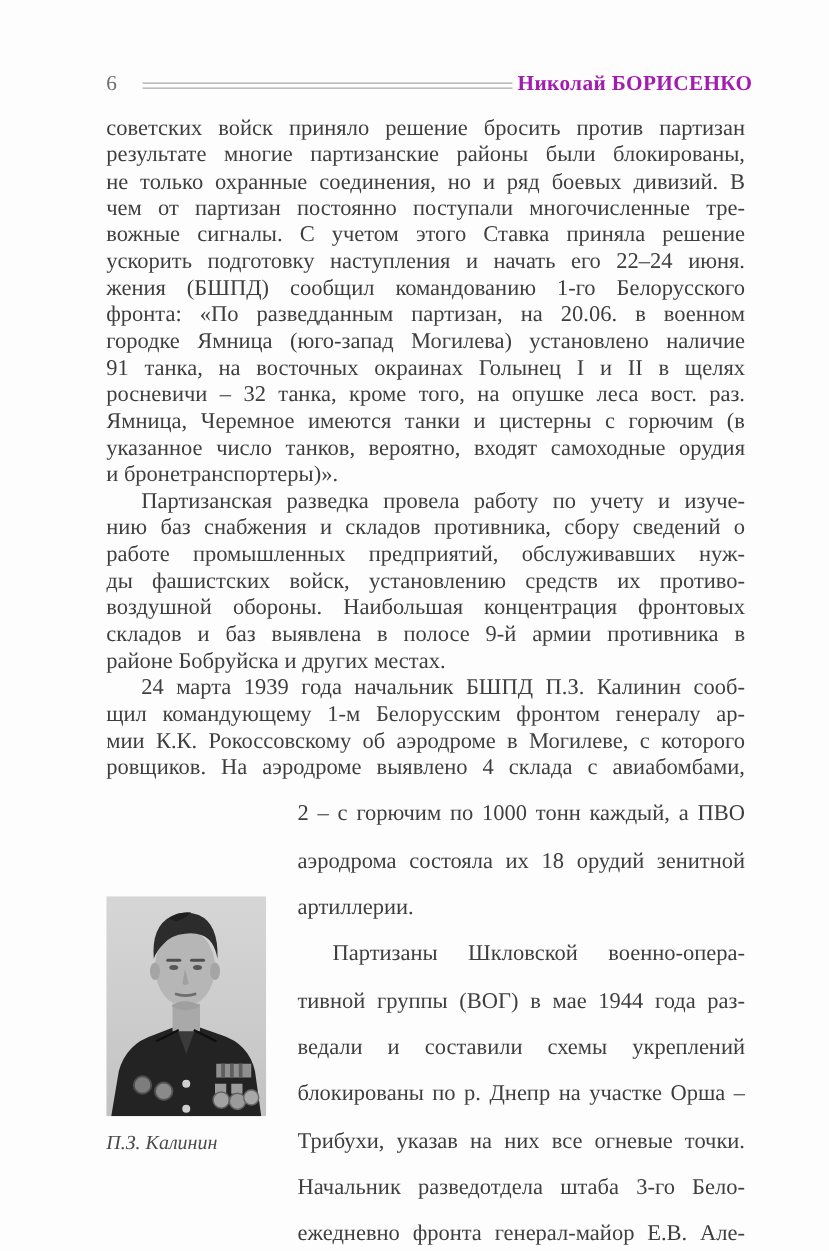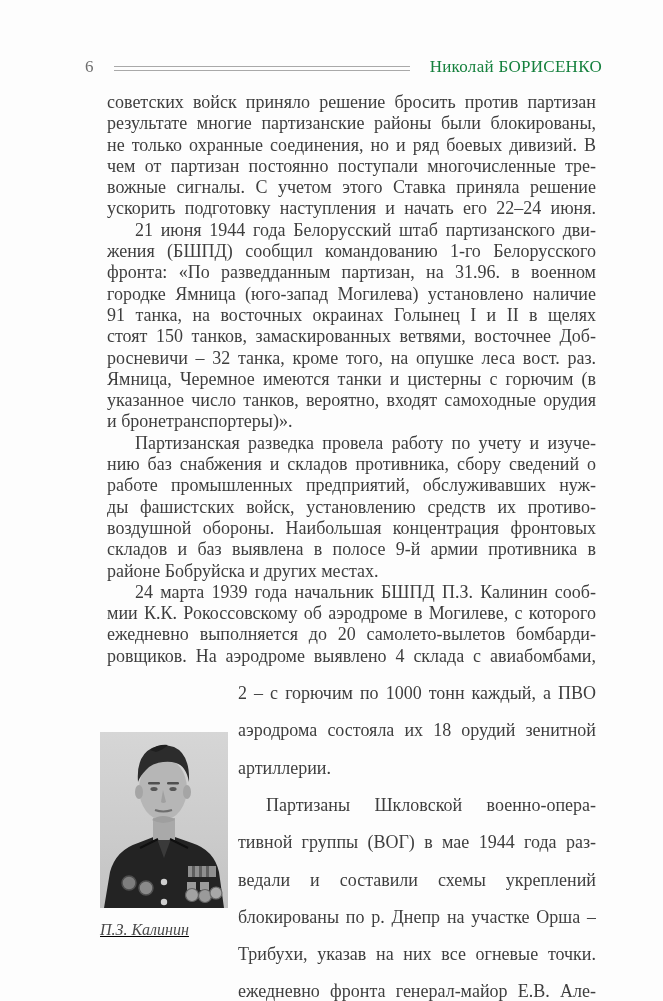--- a/index.html
+++ b/index.html
@@ -30,41 +30,41 @@
     height: 3px;
     border-top: 1px solid #a9a9a9;
     border-bottom: 1px solid #a9a9a9;
   }
   .author-header {
     position: absolute;
     right: 61px;
     top: 57px;
     font-size: 17px;
     letter-spacing: 0.3px;
-    color: #15803d;
+    color: #a21caf;
+    font-weight: bold;
   }
 
   
   .body-text {
     position: absolute;
     left: 85px;
     top: 92px;
     width: 511px;
     font-size: 18px;
     line-height: 21.3px;
     color: #3e3e3e;
     text-align: justify;
   }
   .line {
     text-align: justify;
     text-align-last: justify;
     white-space: normal;
     overflow: hidden;
     height: 21.3px;
-    margin-left: 22px;
   }
   .line.last { text-align-last: left; }
   .line.indent { text-indent: 28px; }
   .line.wrapped { margin-left: 153px; width: 358px; margin-top: 16px; }
 
   
   .figure {
     position: absolute;
     left: 85px;
     top: 717px;
@@ -91,54 +91,53 @@
   <div class="header-rule"></div>
   <div class="author-header">Николай БОРИСЕНКО</div>
 
   <div class="body-text">
       <div class="line">советских войск приняло решение бросить против партизан</div>
       <div class="line">результате многие партизанские районы были блокированы,</div>
       <div class="line">не только охранные соединения, но и ряд боевых дивизий. В</div>
       <div class="line">чем от партизан постоянно поступали многочисленные тре-</div>
       <div class="line">вожные сигналы. С учетом этого Ставка приняла решение</div>
       <div class="line">ускорить подготовку наступления и начать его 22–24 июня.</div>
-      <div class="line indent">21 июня 1944 года Белорусский штаб партизанского дви-</div>
       <div class="line">жения (БШПД) сообщил командованию 1-го Белорусского</div>
-      <div class="line">фронта: «По разведданным партизан, на 31.96. в военном</div>
+      <div class="line">фронта: «По разведданным партизан, на 20.06. в военном</div>
       <div class="line">городке Ямница (юго-запад Могилева) установлено наличие</div>
       <div class="line">91 танка, на восточных окраинах Голынец I и II в щелях</div>
-      <div class="line">стоят 150 танков, замаскированных ветвями, восточнее Доб-</div>
       <div class="line">росневичи – 32 танка, кроме того, на опушке леса вост. раз.</div>
       <div class="line">Ямница, Черемное имеются танки и цистерны с горючим (в</div>
       <div class="line">указанное число танков, вероятно, входят самоходные орудия</div>
       <div class="line last">и бронетранспортеры)».</div>
       <div class="line indent">Партизанская разведка провела работу по учету и изуче-</div>
       <div class="line">нию баз снабжения и складов противника, сбору сведений о</div>
       <div class="line">работе промышленных предприятий, обслуживавших нуж-</div>
       <div class="line">ды фашистских войск, установлению средств их противо-</div>
       <div class="line">воздушной обороны. Наибольшая концентрация фронтовых</div>
       <div class="line">складов и баз выявлена в полосе 9-й армии противника в</div>
       <div class="line last">районе Бобруйска и других местах.</div>
       <div class="line indent">24 марта 1939 года начальник БШПД П.З. Калинин сооб-</div>
+      <div class="line">щил командующему 1-м Белорусским фронтом генералу ар-</div>
       <div class="line">мии К.К. Рокоссовскому об аэродроме в Могилеве, с которого</div>
-      <div class="line">ежедневно выполняется до 20 самолето-вылетов бомбарди-</div>
       <div class="line">ровщиков. На аэродроме выявлено 4 склада с авиабомбами,</div>
       <div class="line wrapped">2 – с горючим по 1000 тонн каждый, а ПВО</div>
       <div class="line wrapped">аэродрома состояла их 18 орудий зенитной</div>
       <div class="line wrapped last">артиллерии.</div>
       <div class="line indent wrapped">Партизаны Шкловской военно-опера-</div>
       <div class="line wrapped">тивной группы (ВОГ) в мае 1944 года раз-</div>
       <div class="line wrapped">ведали и составили схемы укреплений</div>
       <div class="line wrapped">блокированы по р. Днепр на участке Орша –</div>
       <div class="line wrapped">Трибухи, указав на них все огневые точки.</div>
+      <div class="line wrapped">Начальник разведотдела штаба 3-го Бело-</div>
       <div class="line wrapped">ежедневно фронта генерал-майор Е.В. Але-</div>
       <div class="line wrapped">шин отозвался об этом документе так:</div>
     </div>
 
-  <figure class="figure" style="margin:15px;text-decoration:underline;">
+  <figure class="figure" style="margin:0;">
     <svg class="photo-frame" viewBox="0 0 128 176" xmlns="http://www.w3.org/2000/svg">
       <defs>
         <linearGradient id="bgGrad" x1="0" y1="0" x2="0" y2="1">
           <stop offset="0" stop-color="#d6d6d6"></stop>
           <stop offset="0.6" stop-color="#cbcbcb"></stop>
           <stop offset="1" stop-color="#c2c2c2"></stop>
         </linearGradient>
       </defs>
 
       <rect x="0" y="0" width="128" height="176" fill="url(#bgGrad)"></rect>

